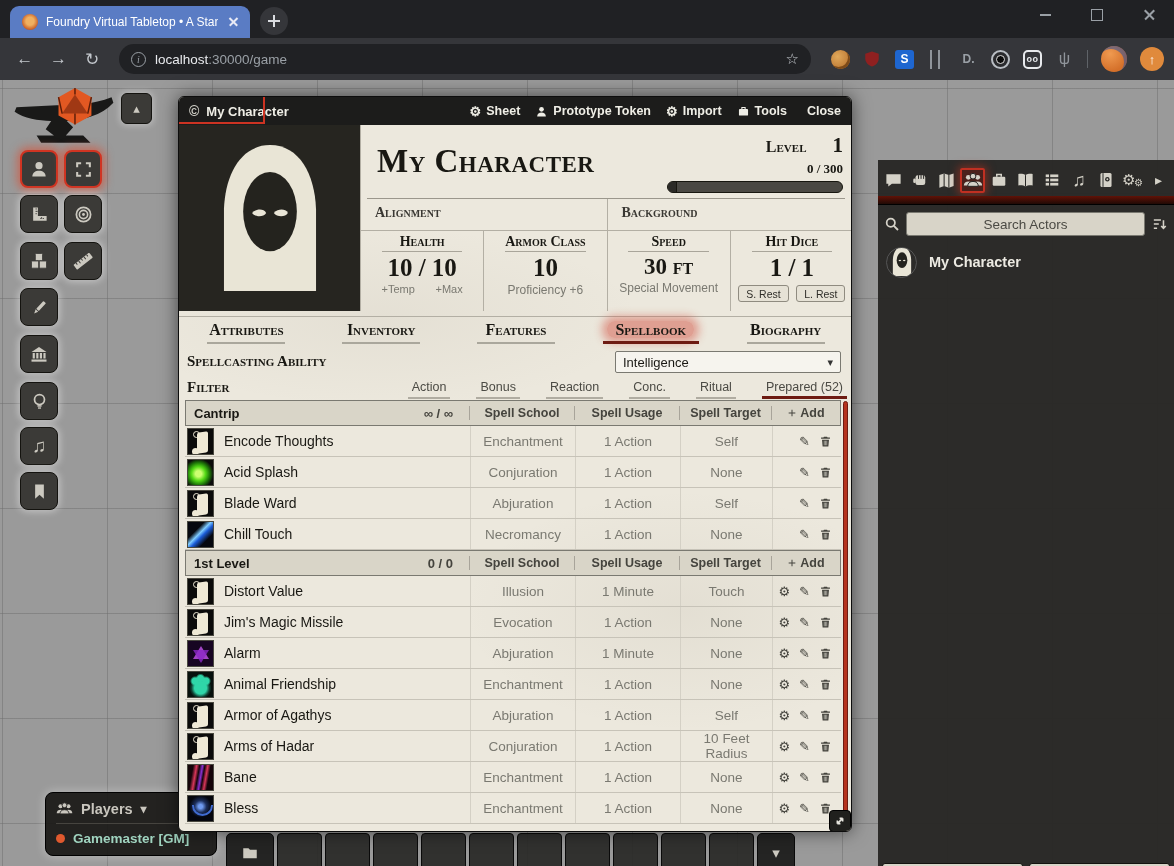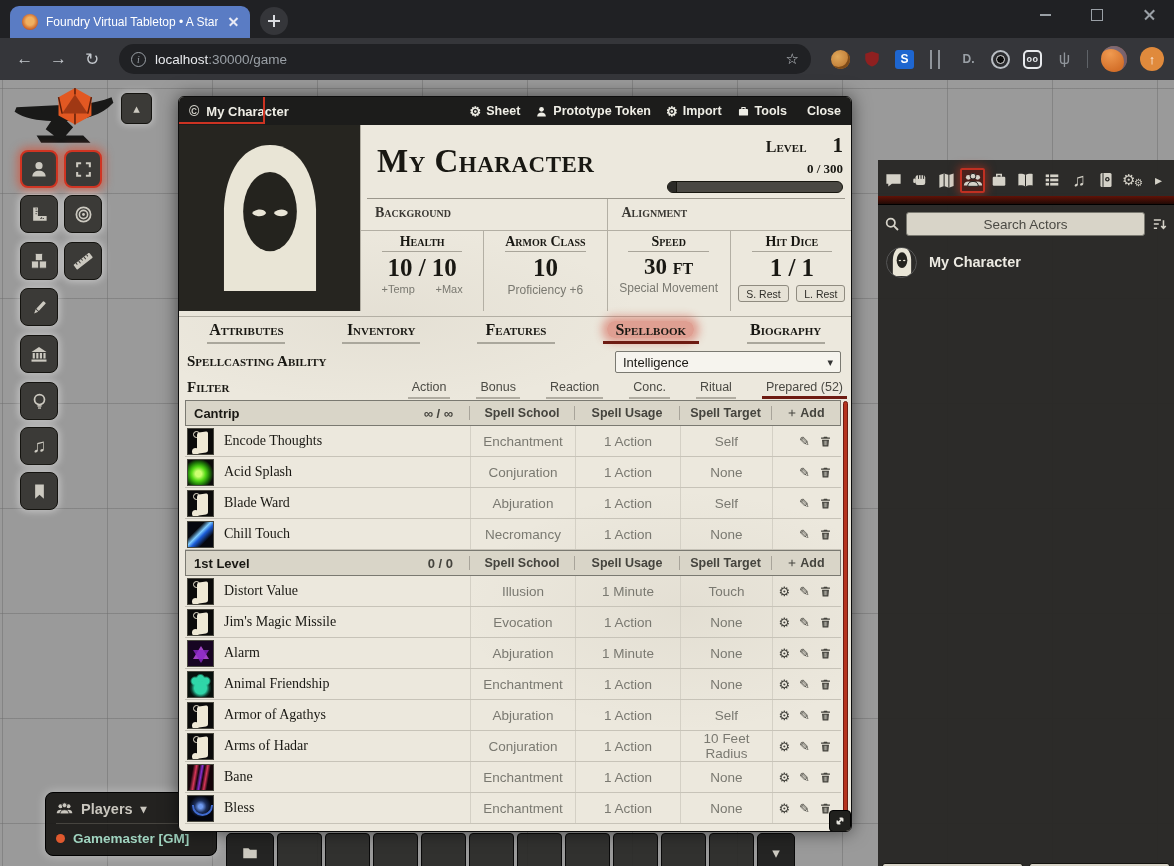--- a/index.html
+++ b/index.html
@@ -140,21 +140,21 @@
   .spelltable{left:6px;top:303px;width:656px;height:431px;overflow:hidden;}
   .scrollthumb{left:664px;top:304px;width:5px;height:429px;background:#b5331e;border-radius:3px;border:1px solid #6e1b12;}
   .secheader{height:26px;background:#d9d5c8;border:1px solid #7a7971;display:flex;align-items:center;font-size:13px;color:#191813;}
   .secheader .stitle{font-weight:bold;padding-left:8px;}
   .secheader .sslots{margin-left:auto;padding-right:16px;color:#44433d;font-weight:bold;}
   .colhead{width:105px;text-align:center;font-weight:bold;color:#45443e;font-size:12.5px;border-left:1px solid #a8a49a;flex:0 0 105px;}
   .colhead.t{width:92px;flex:0 0 92px;}
   .colhead.c{width:69px;flex:0 0 69px;display:flex;align-items:center;justify-content:center;gap:3px;}
   .namecol{flex:1;display:flex;align-items:center;gap:10px;min-width:0;}
   .srow{height:31px;display:flex;align-items:center;border-bottom:1px solid #c7c3b8;font-size:13.5px;}
-  .srow .sname{color:#191813;font-size:14px;white-space:nowrap;font-family:Liberation Serif, serif;}
+  .srow .sname{color:#191813;font-size:14px;white-space:nowrap;}
   .scell{width:105px;flex:0 0 105px;text-align:center;color:#7a7971;border-left:1px solid #d4d0c5;align-self:stretch;
     display:flex;align-items:center;justify-content:center;}
   .scell.t{width:92px;flex:0 0 92px;}
   .sctrl{width:69px;flex:0 0 69px;align-self:stretch;border-left:1px solid #d4d0c5;display:flex;align-items:center;justify-content:flex-end;gap:9px;padding-right:9px;color:#44433d;}
   .sctrl .gly{font-size:13px;line-height:1;}
   .sicon{width:27px;height:27px;flex:0 0 27px;background:#0b0b0b;border:1px solid #49483f;position:relative;overflow:hidden;margin-left:2px;}
   [data-icon="scroll"]::before{content:"";position:absolute;left:9px;top:3px;width:11px;height:21px;background:#efe9d6;transform:skewY(-7deg);border-radius:2px;}
   [data-icon="scroll"]::after{content:"";position:absolute;left:5px;top:2px;width:5px;height:5px;border:1.6px solid #efe9d6;border-radius:50%;box-shadow:-1px 17px 0 0 #efe9d6;}
   [data-icon="acid"]{background:radial-gradient(circle at 42% 55%,#ccff70 0 3px,#54d916 7px,#1f7a08 11px,#0b0b0b 15px);}
   [data-icon="feather"]{background:linear-gradient(135deg,#06080f 32%,#7ecbff 46%,#1c5dd8 56%,#06080f 74%);}
@@ -533,22 +533,22 @@
         <div class="abs levelrow">
           <span class="lvl sc">Level</span>
           <span class="lvlval">1</span>
         </div>
         <div class="abs xptext">0  / 300</div>
         <div class="abs xpbar">
             <div class="xpfill"></div>
           </div>
         <div class="abs headdiv"></div>
         <div class="abs fields">
+          <div class="fieldcell sc">Alignment</div>
           <div class="fieldcell sc">Background</div>
-          <div class="fieldcell sc">Alignment</div>
         </div>
         <div class="abs statsrow">
           <div class="statbox">
             <div class="statlabel sc">Health</div>
             <div class="stathr"></div>
             <div class="statval">10  /  10</div>
             <div class="statsub">
                 <span>+Temp</span>
                 <span>+Max</span>
               </div>

